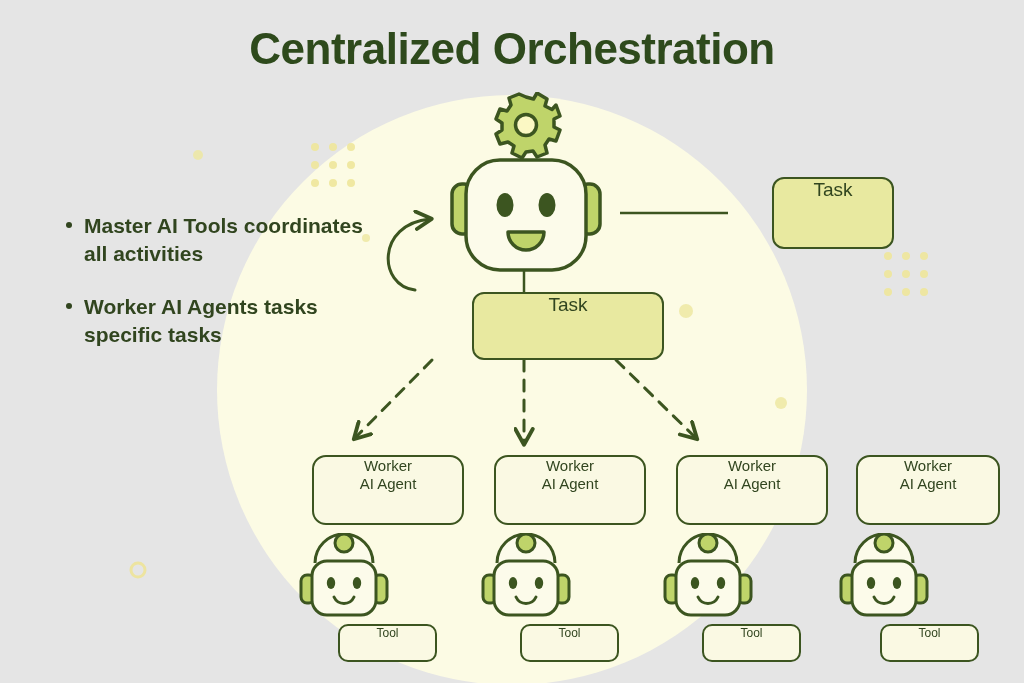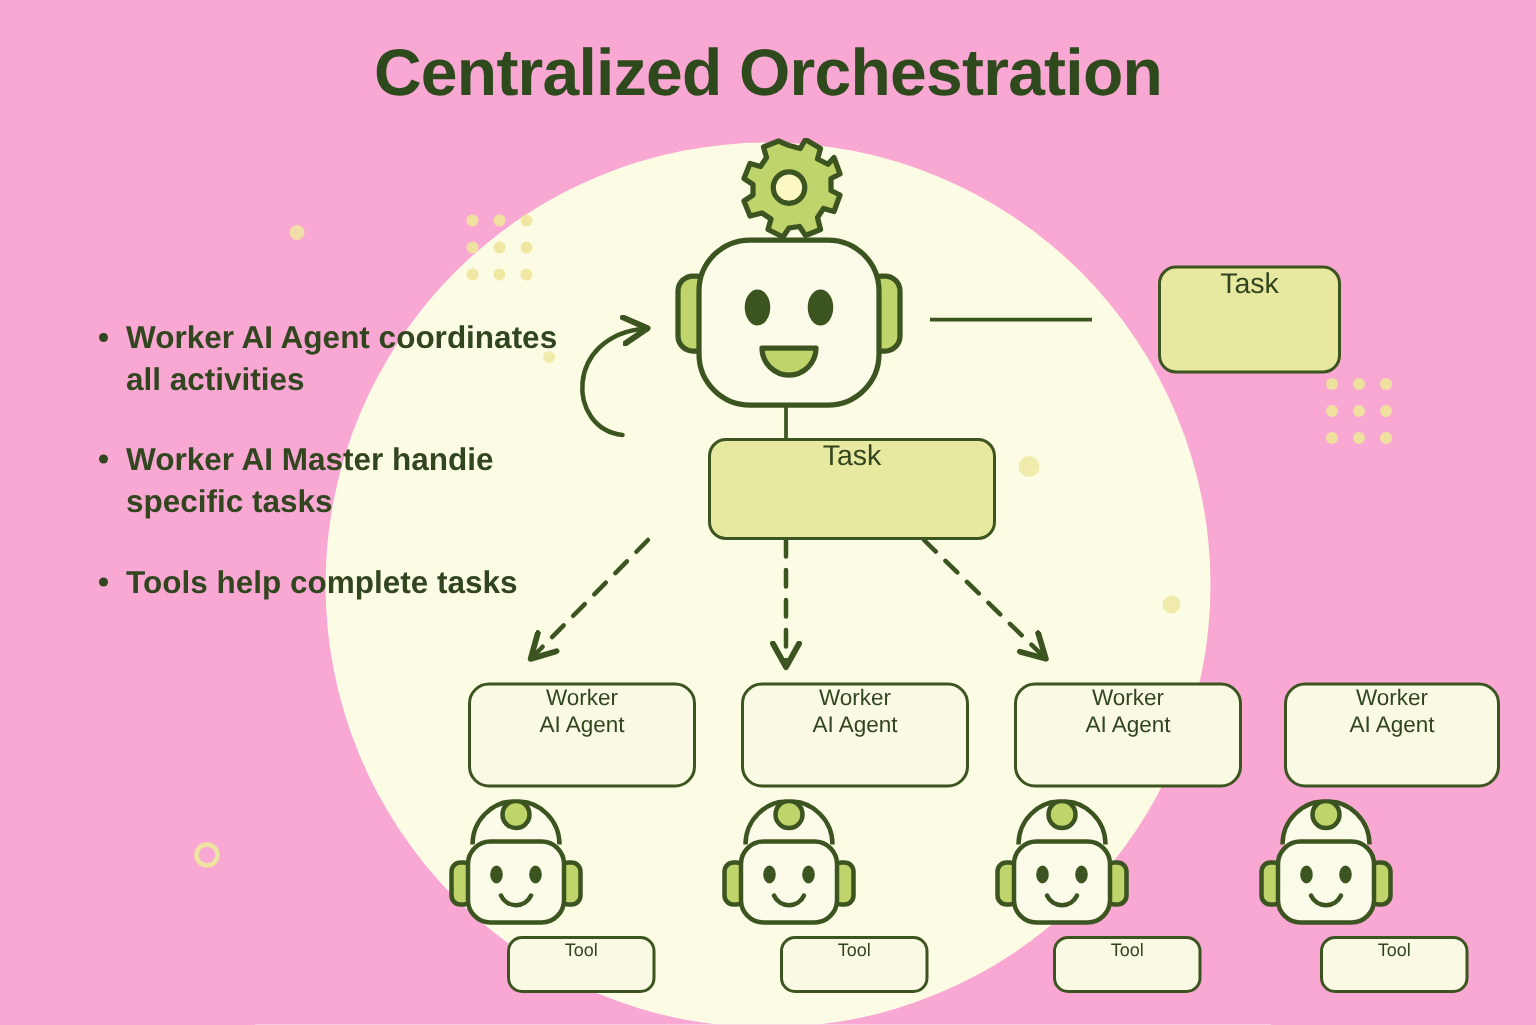--- a/index.html
+++ b/index.html
@@ -4,21 +4,21 @@
 <style>
   * { margin:0; padding:0; box-sizing:border-box; }
   html, body {
     width:1024px; height:683px;
     font-family:"Liberation Sans", sans-serif;
     overflow:hidden;
   }
   #stage {
     position:relative;
     width:1024px; height:683px;
-    background:#f9a8d4;
+    background:#e5e5e5;
   }
   #bg-svg, #wire-svg {
     position:absolute; left:0; top:0;
     width:1024px; height:683px;
     pointer-events:none;
   }
   #bg-svg { z-index:0; }
   #wire-svg { z-index:1; }
 
   
@@ -145,23 +145,22 @@
     <path d="M 415 290 C 378 286 376 224 430 219" fill="none" stroke="#3C5520" stroke-width="3" stroke-linecap="round" marker-end="url(#arrowOpen)"></path>
 
     <line x1="432" y1="360" x2="355" y2="438" stroke="#3C5520" stroke-width="3" stroke-dasharray="11 9" stroke-linecap="round" marker-end="url(#arrowOpen)"></line>
     <line x1="524" y1="360" x2="524" y2="443" stroke="#3C5520" stroke-width="3" stroke-dasharray="11 9" stroke-linecap="round" marker-end="url(#arrowOpen)"></line>
     <line x1="616" y1="360" x2="696" y2="438" stroke="#3C5520" stroke-width="3" stroke-dasharray="11 9" stroke-linecap="round" marker-end="url(#arrowOpen)"></line>
   </svg>
 
   <div id="title">Centralized Orchestration</div>
 
   <div id="bullets">
-    <div class="bullet">Worker AI Agent coordinates all activities</div>
-    <div class="bullet">Worker AI Master handie specific tasks</div>
-    <div class="bullet">Tools help complete tasks</div>
+    <div class="bullet">Master AI Tools coordinates all activities</div>
+    <div class="bullet">Worker AI Agents tasks specific tasks</div>
   </div>
 
   <svg class="robot" style="left:448px; top:92px; width:156px; height:180px;" viewBox="0 0 156 180">
 
     <g transform="translate(78,35)">
       <path d="M 0,-30 L 7.5,-28 L 11,-34 L 21,-28 L 19,-21 L 26,-17.5
                L 30,-22 L 34,-11 L 28,-8 L 28,0 L 34,3 L 30,14 L 23,12
                L 19,18 L 21,26 L 11,30 L 7,24 L 0,25 L -4,31 L -14,26
                L -12,19 L -18,15 L -26,17 L -30,7 L -24,3 L -24,-4
                L -30,-8 L -26,-18 L -19,-16 L -15,-22 L -17,-29 L -7,-33 Z" fill="#BFD46A" stroke="#3C5520" stroke-width="3.5" stroke-linejoin="round"></path>

